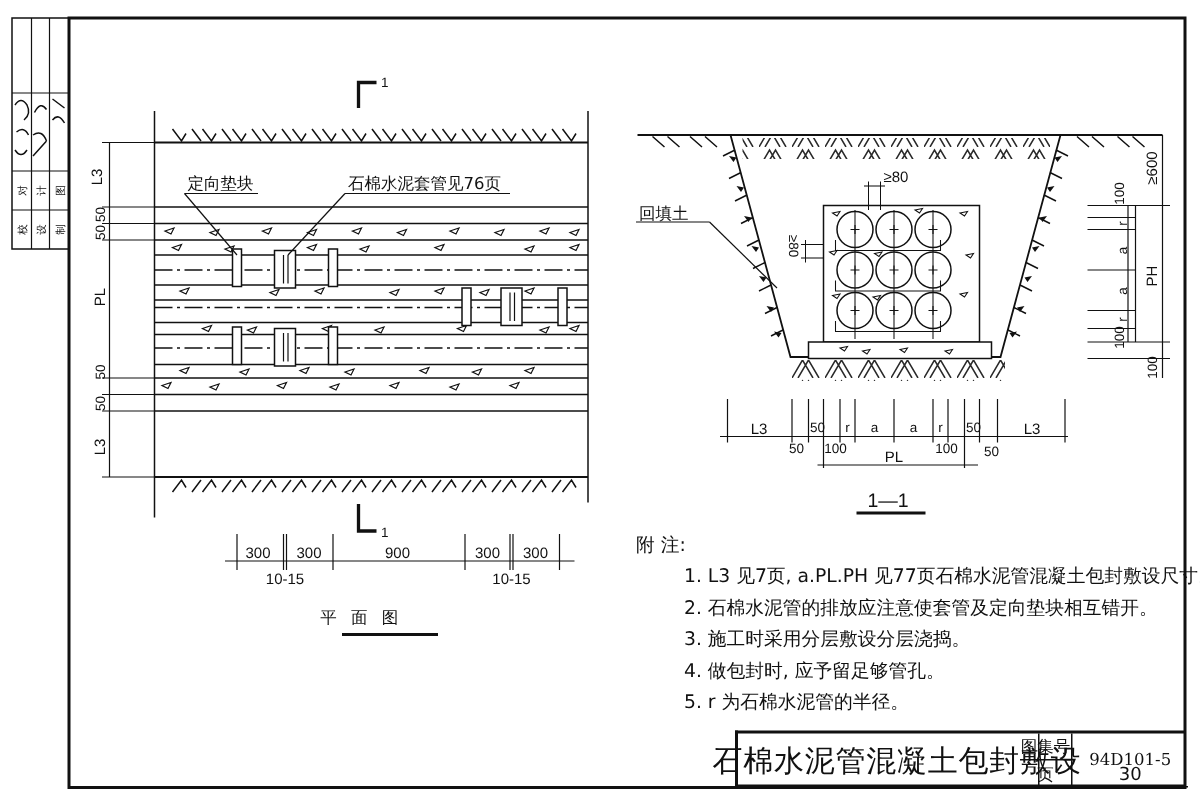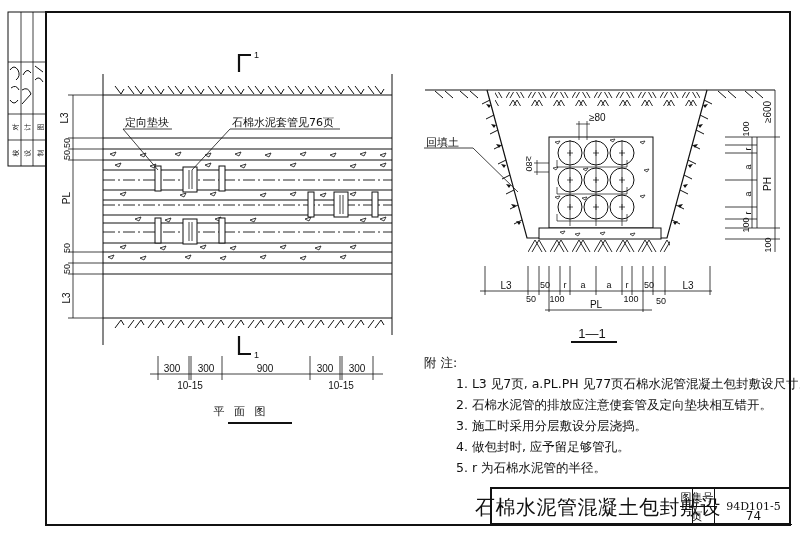--- a/index.html
+++ b/index.html
@@ -298,14 +298,14 @@
   <div class="item">3. 施工时采用分层敷设分层浇捣。</div>
   <div class="item">4. 做包封时, 应予留足够管孔。</div>
   <div class="item">5. r 为石棉水泥管的半径。</div>
 </div>
 
 <div class="titleblock">
   <div class="tb-title txt" style="position:absolute;">石棉水泥管混凝土包封敷设</div>
   <div class="tb-cell txt" style="left:188px; top:0; width:35px; height:18px; border-right:1px solid #111; border-bottom:1px solid #111;">图集号</div>
   <div class="tb-cell txt" style="left:223px; top:0; width:77px; height:36px; border-bottom:1px solid #111; font-family:'DejaVu Serif', serif;">94D101-5</div>
   <div class="tb-cell txt" style="left:188px; top:18px; width:35px; height:18px; border-right:1px solid #111;">页</div>
-  <div class="tb-cell txt" style="left:223px; top:18px; width:77px; height:18px; font-size:12px;">74</div>
+  <div class="tb-cell txt" style="left:223px; top:18px; width:77px; height:18px; font-size:12px;">30</div>
 </div>
 
 </body></html>

